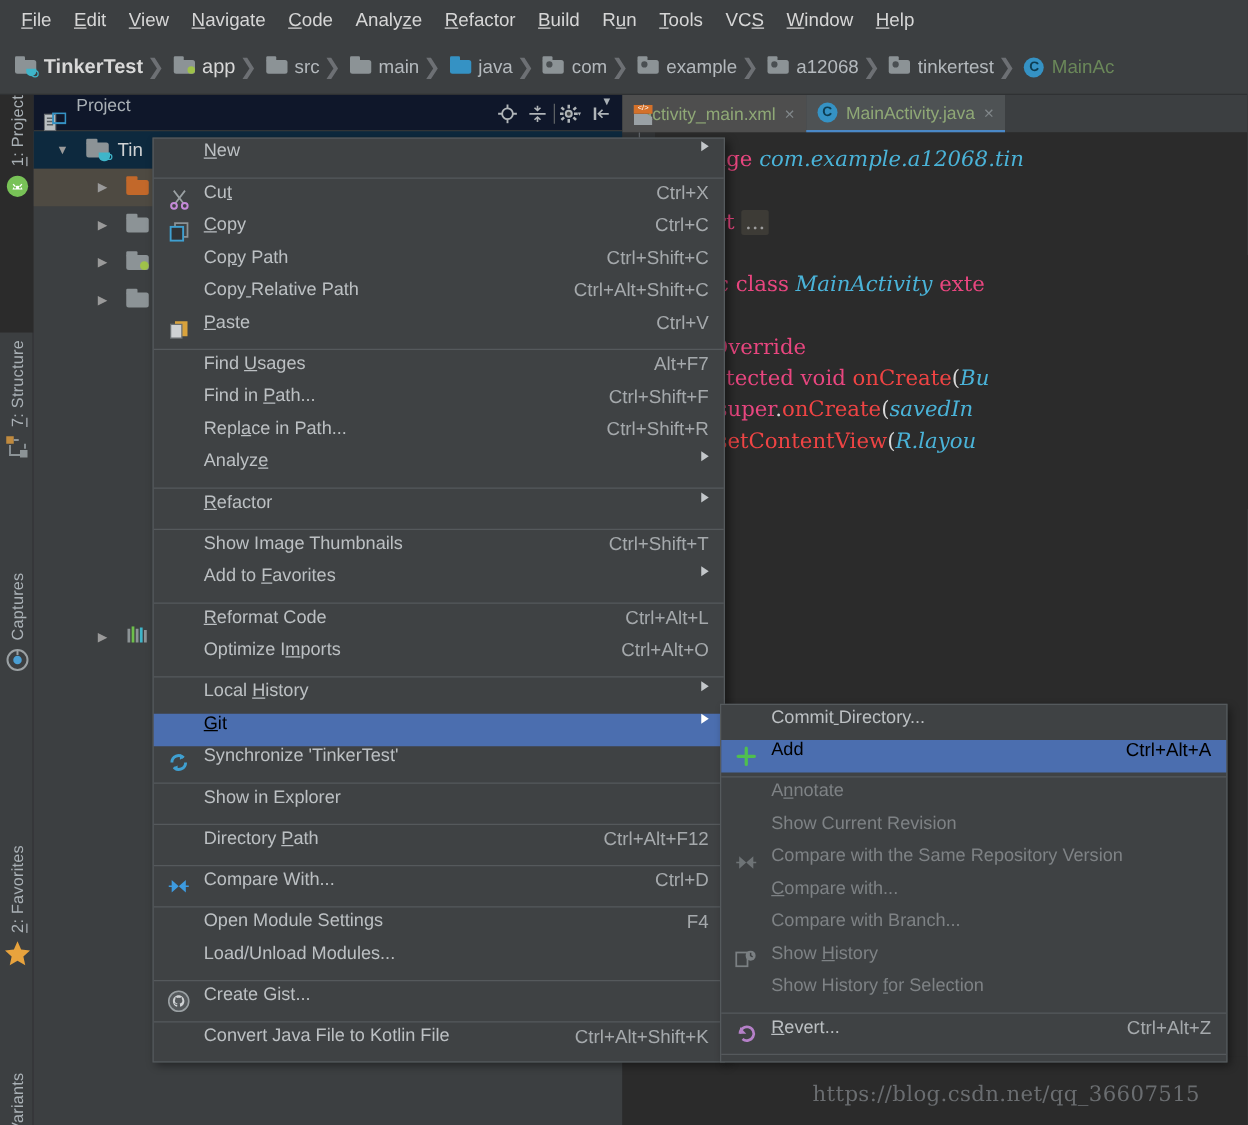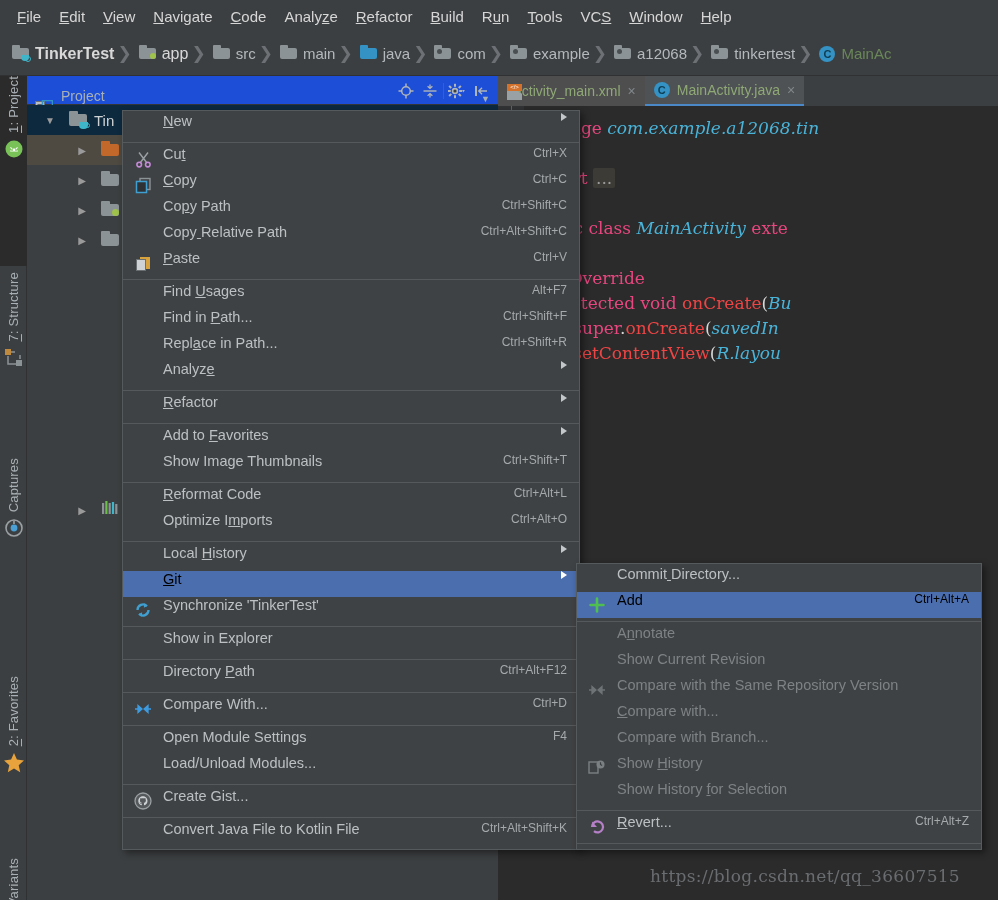--- a/index.html
+++ b/index.html
@@ -65,21 +65,21 @@
   }
   #leftbar .sel{ background:#2b2b2b; }
 
   
   #projpanel{
     position:absolute; left:27px; top:76px; width:471px; height:824px;
     background:#3c3f41;
   }
   #projhead{
     position:absolute; left:0; top:0; width:471px; height:29px;
-    background:#1d4ed8; display:flex; align-items:flex-end;
+    background:#0f172a; display:flex; align-items:flex-start;
     border-bottom:1px solid #323537;
   }
   #projhead .ptitle{ font-size:14px; color:#a9b0b5; margin-left:8px;}
   #projhead .caret{ margin-left:auto; margin-right:8px; font-size:9px;color:#a9b0b5;}
   #projtools{ position:absolute; right:0; top:0; height:29px; display:flex; align-items:center; gap:2px; padding-right:6px;}
   #projtools .tb{ width:22px;height:22px;display:flex;align-items:center;justify-content:center;}
 
   #tree{ position:absolute; left:0; top:29px; width:471px; bottom:0; background:#3c3f41; }
   .trow{ height:30px; display:flex; align-items:center; padding-left:14px; }
   .trow.sel{ background:#0d293e; }
@@ -136,21 +136,21 @@
   
   #ctxmenu{
     position:absolute; left:122px; top:110px; width:458px;
     background:#3f4244; border:1px solid #555a5d;
     box-shadow:3px 3px 7px rgba(0,0,0,0.45);
     padding:2px 0;
     z-index:50;
   }
   .mrow{ height:26px; display:flex; position:relative; padding-left:40px; padding-right:12px;}
   .mrow .mlabel{ font-size:14.5px; color:#bcc0c3; white-space:nowrap;}
-  .mrow .maccel{ margin-left:auto; font-size:12px; color:#a5a9ac; padding-left:26px; white-space:nowrap;}
+  .mrow .maccel{ margin-left:auto; font-size:15px; color:#a5a9ac; padding-left:26px; white-space:nowrap;}
   .mrow .msub{ margin-left:auto; font-size:0; width:0; height:0;
       border-left:6px solid #c3c7ca; border-top:4.5px solid transparent; border-bottom:4.5px solid transparent;}
   .mrow.selected{ background:#4b6eaf; }
   .mrow.selected .mlabel,.mrow.selected .maccel{ color:#000000;}
   .mrow.selected .msub{ border-left-color:#ffffff;}
   .mrow.disabled .mlabel{ color:#7e8285; }
   .msep{ height:1px; background:#55595c; margin:3px 0; }
   .micon{ position:absolute; left:11px; top:50%; transform:translateY(-50%); width:18px;height:18px;}
 
   
@@ -507,26 +507,26 @@
       <span class="mlabel">Analyz<span class="u">e</span></span>
       <span class="msub"></span>
     </div>
     <div class="msep"></div>
     <div class="mrow">
       <span class="mlabel"><span class="u">R</span>efactor</span>
       <span class="msub"></span>
     </div>
     <div class="msep"></div>
     <div class="mrow">
+      <span class="mlabel">Show Image Thumbnails</span>
+      <span class="maccel">Ctrl+Shift+T</span>
+    </div>
+    <div class="mrow">
       <span class="mlabel">Add to <span class="u">F</span>avorites</span>
       <span class="msub"></span>
-    </div>
-    <div class="mrow">
-      <span class="mlabel">Show Image Thumbnails</span>
-      <span class="maccel">Ctrl+Shift+T</span>
     </div>
     <div class="msep"></div>
     <div class="mrow">
       <span class="mlabel"><span class="u">R</span>eformat Code</span>
       <span class="maccel">Ctrl+Alt+L</span>
     </div>
     <div class="mrow">
       <span class="mlabel">Optimize I<span class="u">m</span>ports</span>
       <span class="maccel">Ctrl+Alt+O</span>
     </div>

